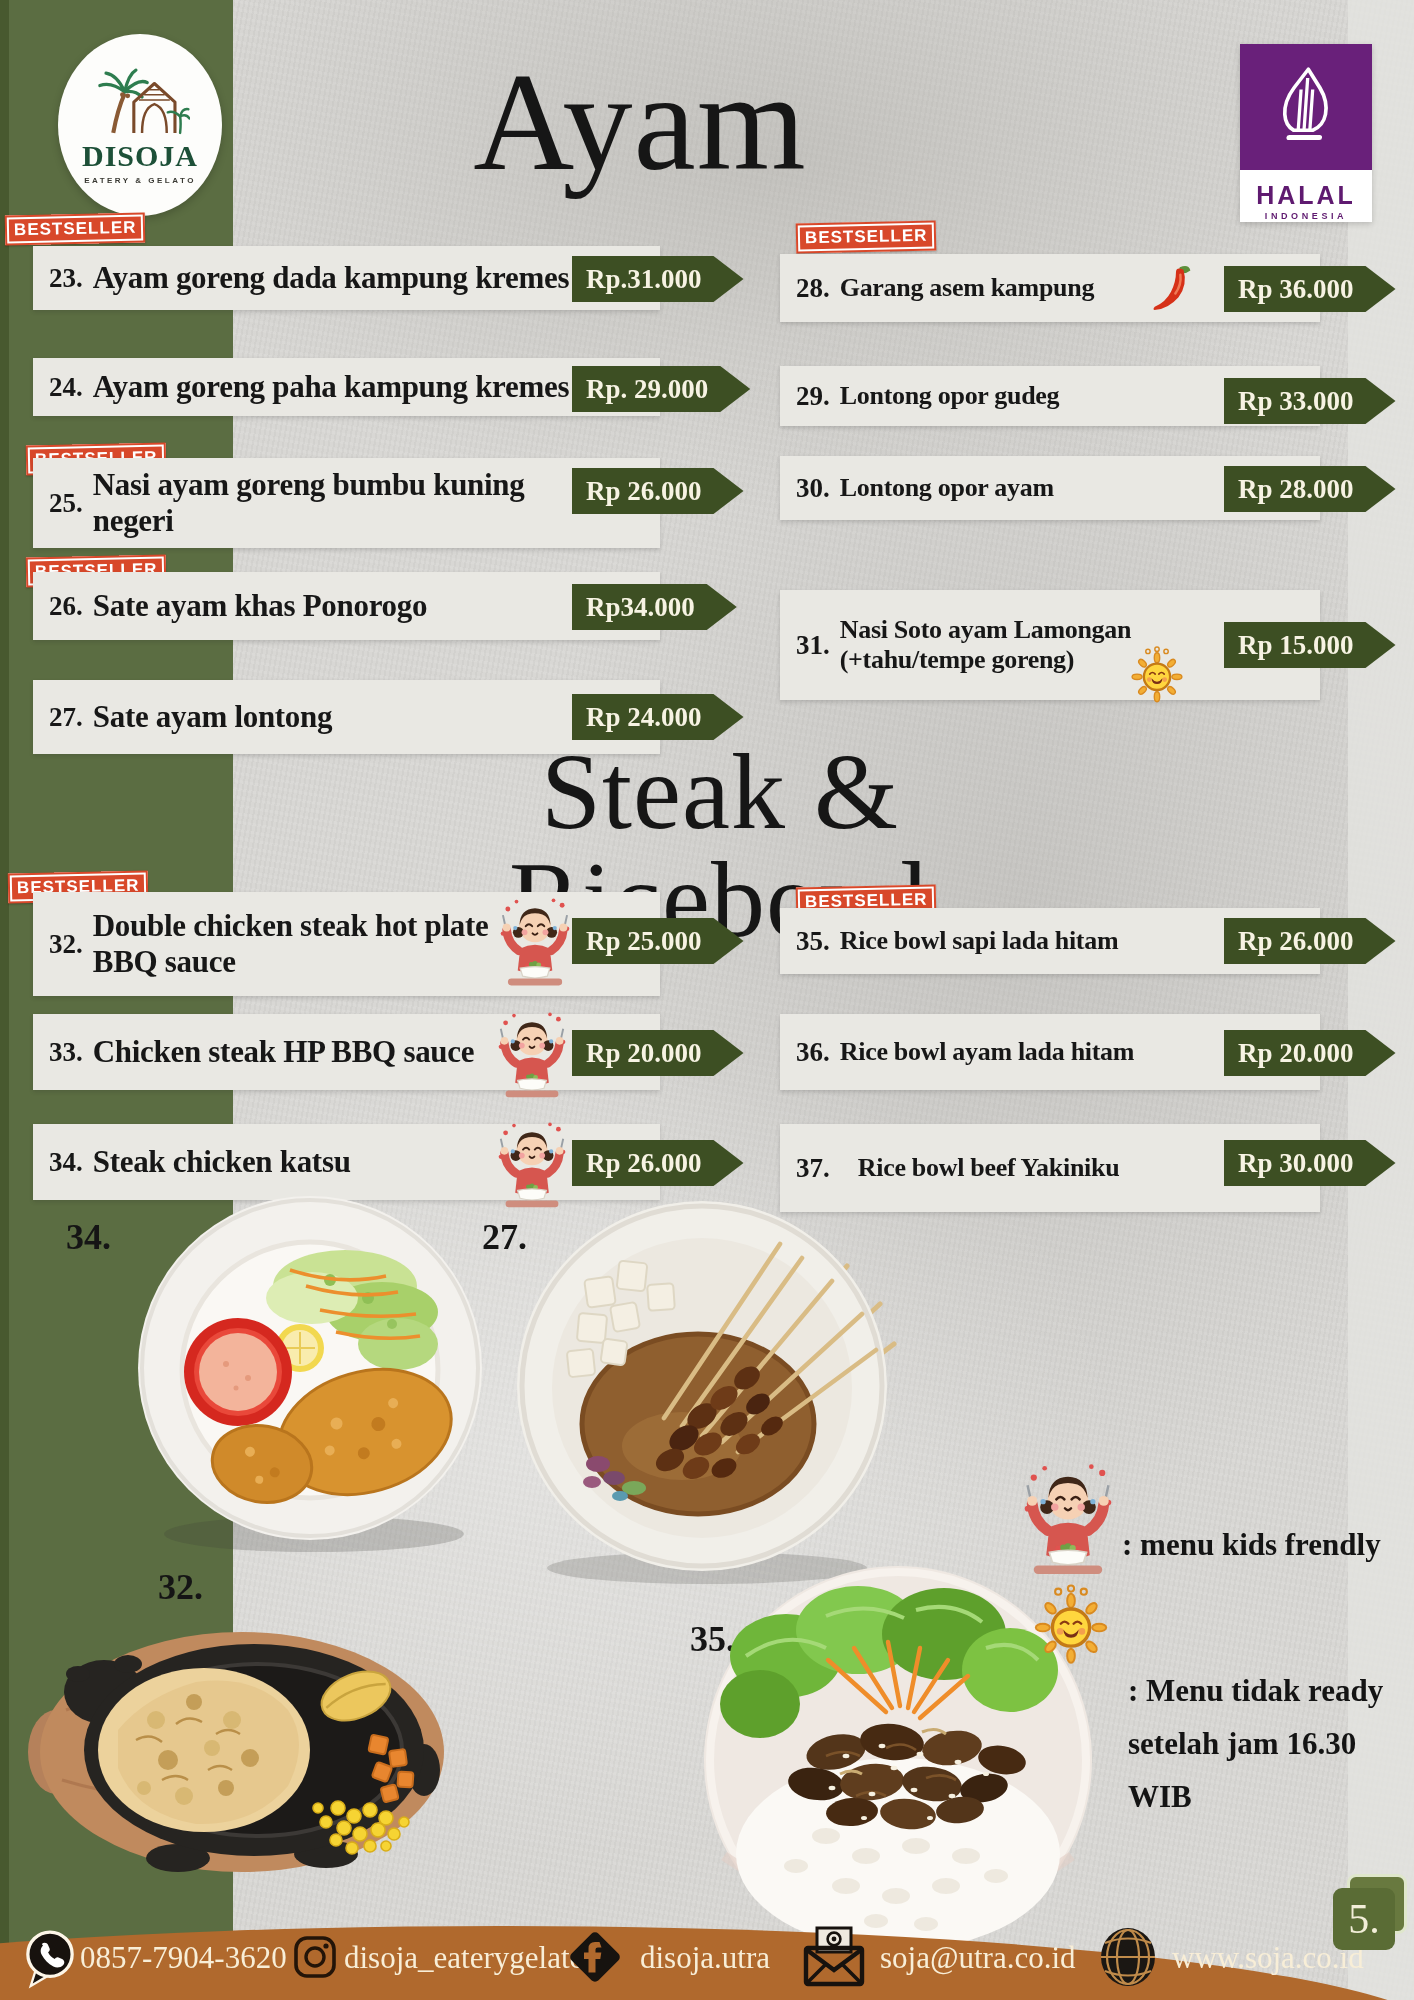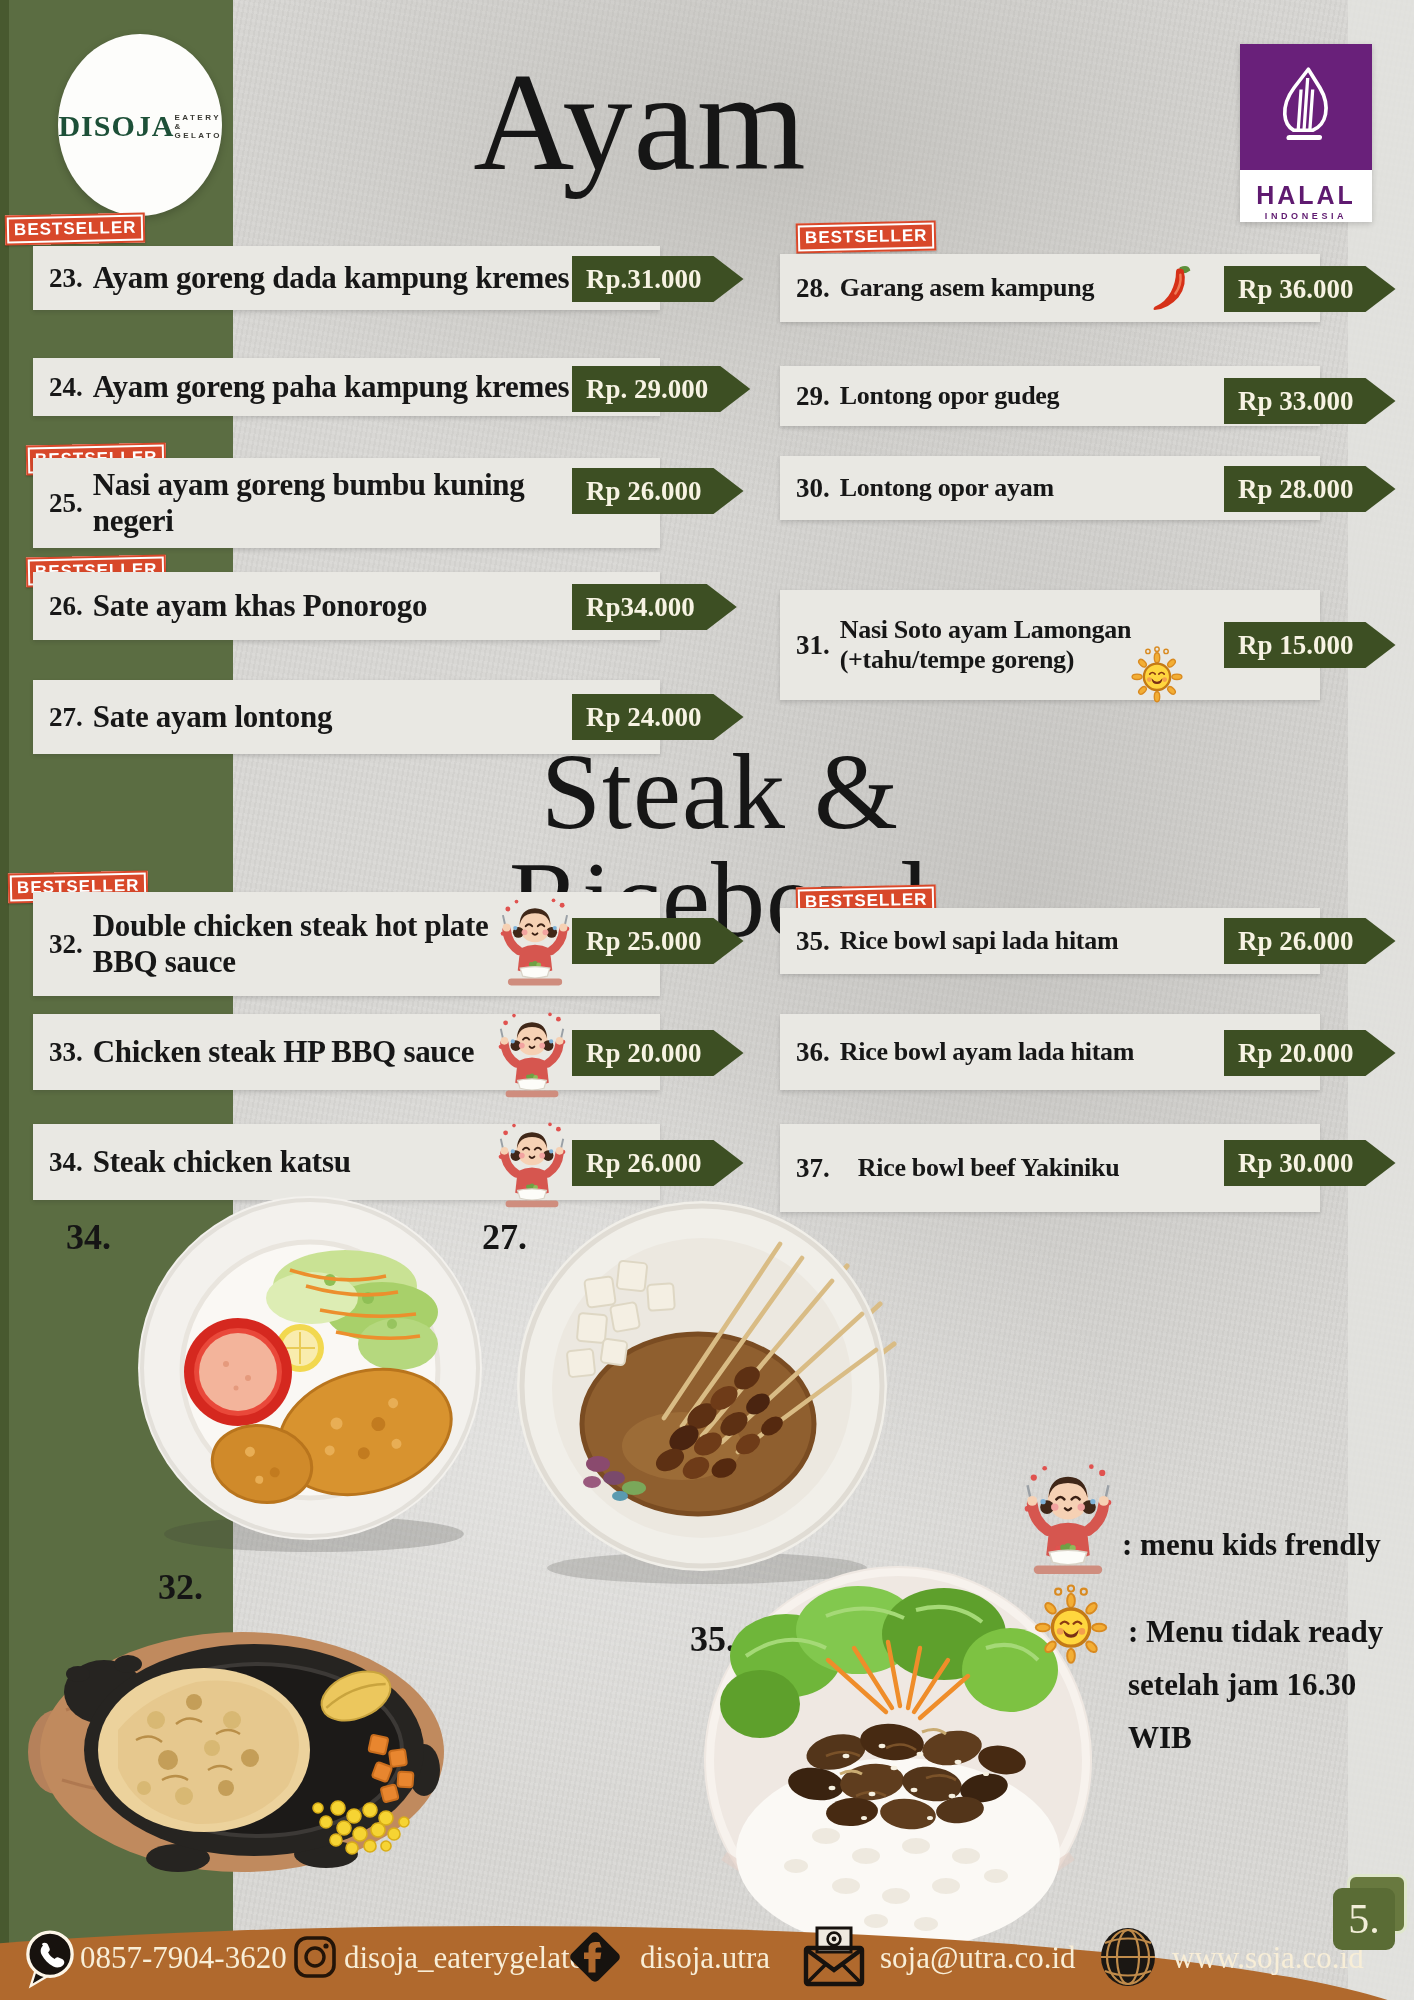--- a/index.html
+++ b/index.html
@@ -10,21 +10,21 @@
       radial-gradient(ellipse 700px 900px at 72% 45%, rgba(150,148,144,.28), transparent 70%),
       radial-gradient(ellipse 800px 600px at 40% 72%, rgba(255,255,255,.30), transparent 70%),
       repeating-linear-gradient(100deg, rgba(110,110,106,.06) 0 2px, transparent 2px 5px),
       repeating-linear-gradient(10deg, rgba(255,255,255,.07) 0 3px, transparent 3px 8px);
     font-family:"Liberation Serif",serif;}
   .abs{position:absolute;}
   .right-band{left:1348px;top:0;width:66px;height:2000px;background:#e4e3e0;opacity:.8;}
   .strip{left:0;top:0;width:233px;height:2000px;background:linear-gradient(90deg,#48592f 0 9px,#5b6d42 9px);}
   
   .logo{left:58px;top:34px;width:164px;height:182px;background:#fdfdfb;border-radius:50%;
-    display:flex;flex-direction:row;align-items:center;justify-content:center;box-shadow:0 3px 8px rgba(0,0,0,.2);}
+    display:flex;flex-direction:column;align-items:center;justify-content:center;box-shadow:0 3px 8px rgba(0,0,0,.2);}
   .logo-art{width:100px;height:72px;}
   .logo-name{font:700 30px "Liberation Serif",serif;color:#1d5038;letter-spacing:1px;margin-top:2px;}
   .logo-tag{font:700 8px "Liberation Sans",sans-serif;color:#3a3a34;letter-spacing:2.5px;margin-top:3px;}
   
   .title{font:400 140px/1 "Liberation Serif",serif;color:#161616;text-align:center;letter-spacing:1px;}
   
   .halal{left:1240px;top:44px;width:132px;height:178px;background:#fff;box-shadow:0 2px 6px rgba(0,0,0,.18);}
   .halal-top{height:126px;background:#69207a;display:flex;align-items:center;justify-content:center;}
   .halal-word{font:700 25px "Liberation Sans",sans-serif;color:#5f1a70;letter-spacing:3px;text-align:center;margin-top:11px;}
   .halal-sub{font:700 9px "Liberation Sans",sans-serif;color:#5f1a70;letter-spacing:3.6px;text-align:center;margin-top:1px;}
@@ -536,21 +536,21 @@
     </g>
   </svg>
 
   <svg class="abs" style="left:1020px;top:1462px;width:96px;height:112px;">
       <use href="#ic-kid"></use>
     </svg>
   <div class="abs legend-text" style="left:1122px;top:1518px;">: menu kids frendly</div>
   <svg class="abs" style="left:1030px;top:1584px;width:82px;height:82px;">
       <use href="#ic-sun"></use>
     </svg>
-  <div class="abs legend-text" style="left:1128px;top:1605px;">
+  <div class="abs legend-text" style="left:1128px;top:1664px;">
     <div>: Menu tidak ready</div>
     <div>setelah jam 16.30</div>
     <div>WIB</div>
   </div>
 
   <div class="abs footer-bar"></div>
 
   <svg class="abs" style="left:24px;top:1928px;" width="52" height="62" viewBox="0 0 54 64">
     <path d="M12 44 L7 60 L24 50 Z" fill="#17120e" stroke="#fdf6e8" stroke-width="2.4"></path>
     <circle cx="27" cy="27" r="23" fill="#17120e" stroke="#fdf6e8" stroke-width="3.4"></circle>

